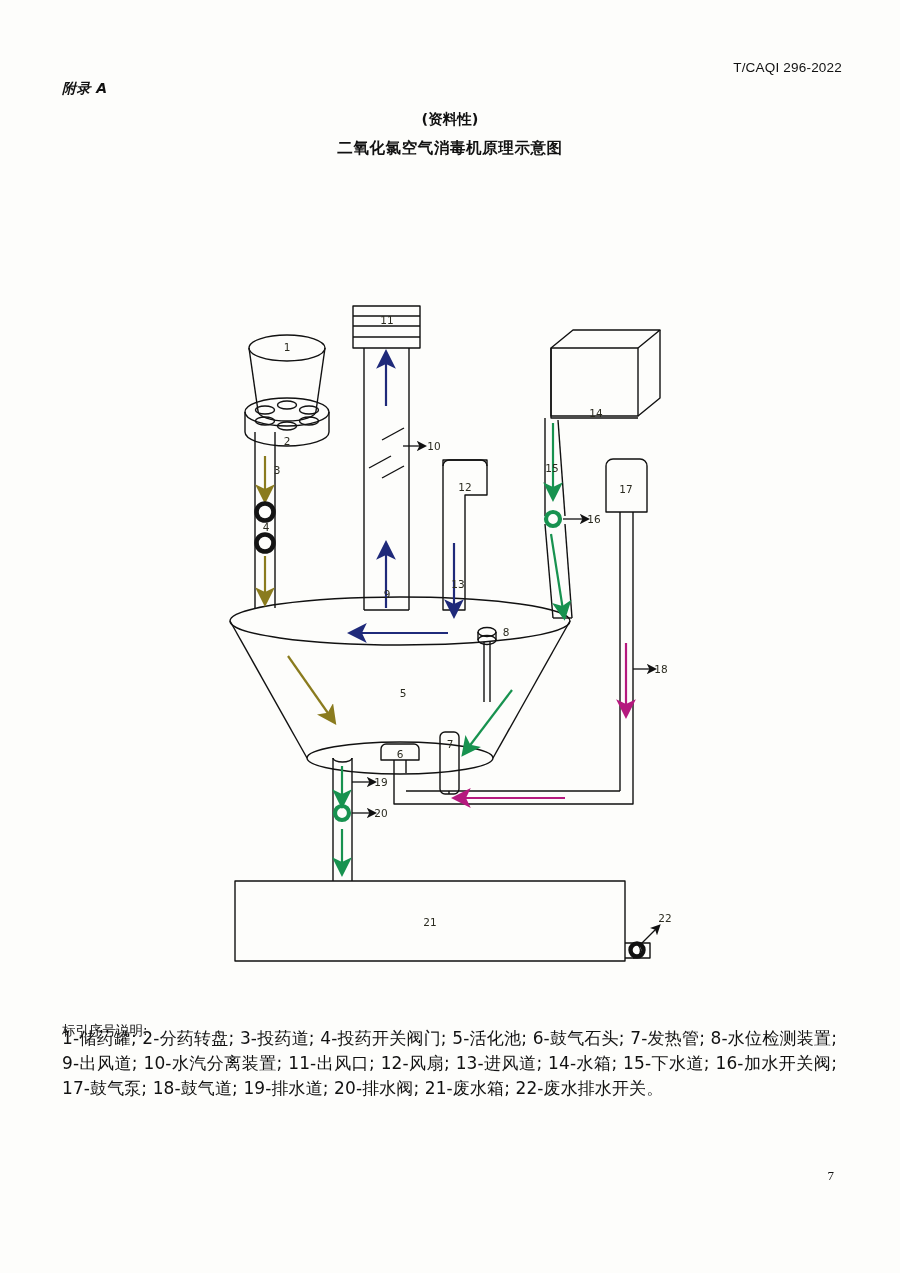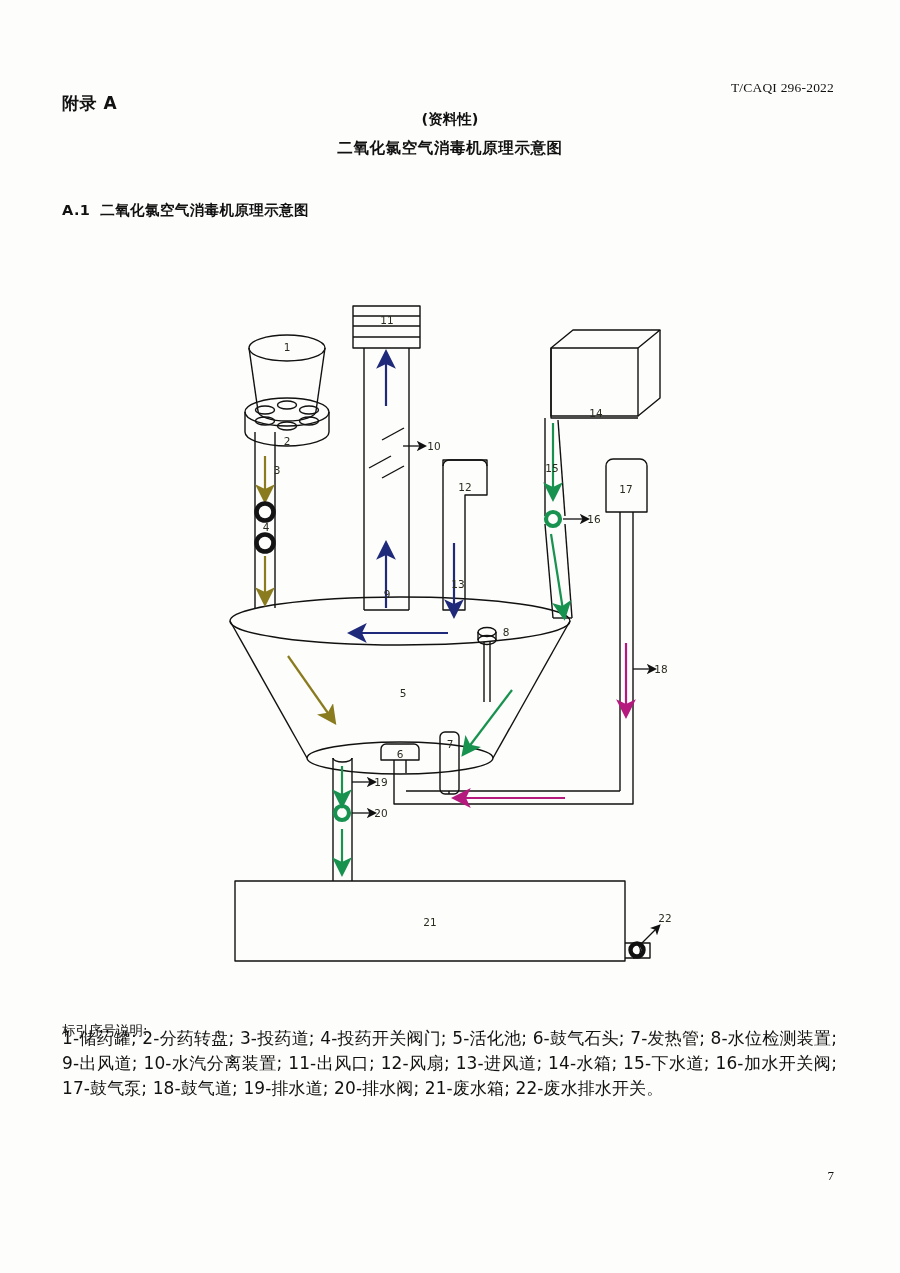--- a/index.html
+++ b/index.html
@@ -8,31 +8,31 @@
     width:900px;height:1273px;
     background:#fdfdfb;
     font-family:"Liberation Serif", serif;
     color:#111;
     position:relative;
     overflow:hidden;
   }
   .page{position:absolute;inset:0;}
 
   .std-code{
-    position:absolute; right:66px; top:60px;
+    position:absolute; right:58px; top:60px;
     font-size:13.5px; letter-spacing:.2px;
-    font-family:Liberation Serif, serif;
+    font-family:Liberation Sans, sans-serif;
     white-space:nowrap;
-    margin-top:20px;
   }
   .annex-label{
-    position:absolute; left:62px; top:92px;
-    font-size:17px; font-weight:bold;
+    position:absolute; left:62px; top:80px;
+    font-size:14px; font-weight:bold;
     font-family:"DejaVu Sans", sans-serif;
     letter-spacing:.5px;
+    font-style:italic;
   }
   .center-line{
     position:absolute; left:0; right:0; text-align:center;
     font-weight:bold;
     font-family:"DejaVu Sans", sans-serif;
   }
   .ct-1{top:110px; font-size:14.5px;}
   .ct-2{top:138px; font-size:15.5px; letter-spacing:.6px;}
 
   .sec-head{
@@ -80,23 +80,20 @@
 </head>
 <body>
 
 <div class="page">
 
   <div class="std-code">T/CAQI 296-2022</div>
   <div class="annex-label">附录 A</div>
   <div class="center-line ct-1">(资料性)</div>
   <div class="center-line ct-2">二氧化氯空气消毒机原理示意图</div>
 
-  <div class="sec-head">
-    <span class="num">A.1</span><span>二氧化氯空气消毒机原理示意图</span>
-  </div>
 
 
   <div class="figure">
   <svg width="900" height="700" viewBox="0 0 900 700" xmlns="http://www.w3.org/2000/svg">
     <defs>
       <marker id="ahNavy" markerWidth="9" markerHeight="9" refX="4" refY="4.5" orient="auto">
         <path d="M0,0 L9,4.5 L0,9 L2.2,4.5 Z" fill="#1f2a7a"></path>
       </marker>
       <marker id="ahOlive" markerWidth="9" markerHeight="9" refX="4" refY="4.5" orient="auto">
         <path d="M0,0 L9,4.5 L0,9 L2.2,4.5 Z" fill="#8a7b1e"></path>

